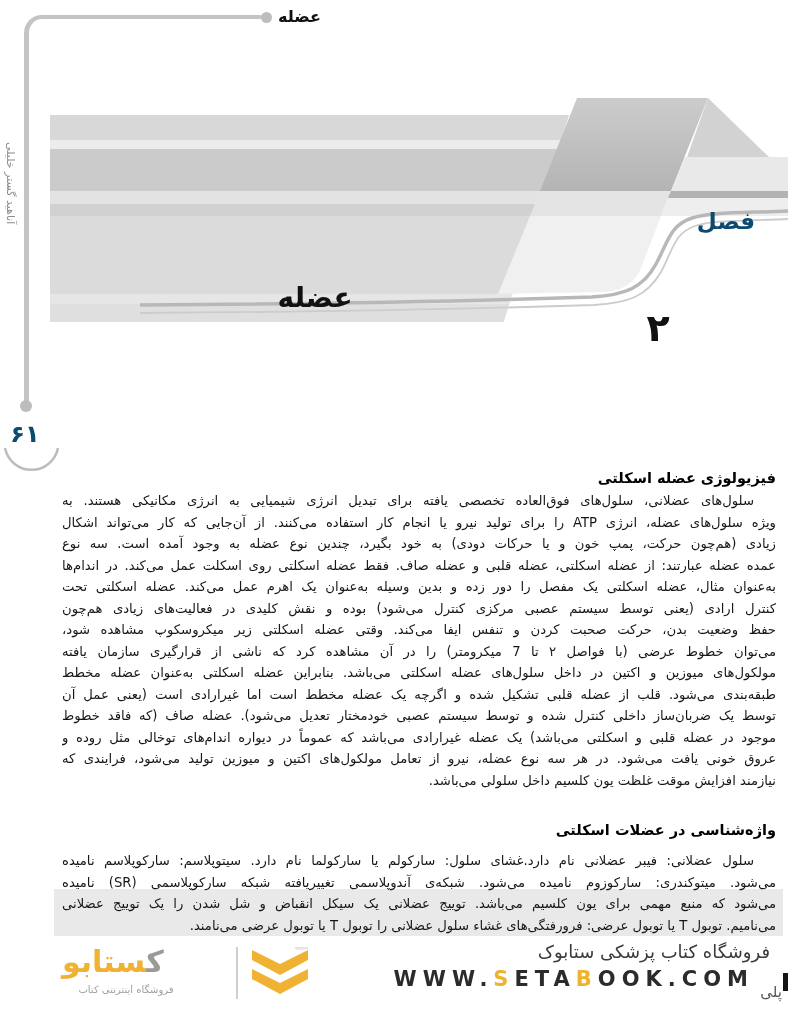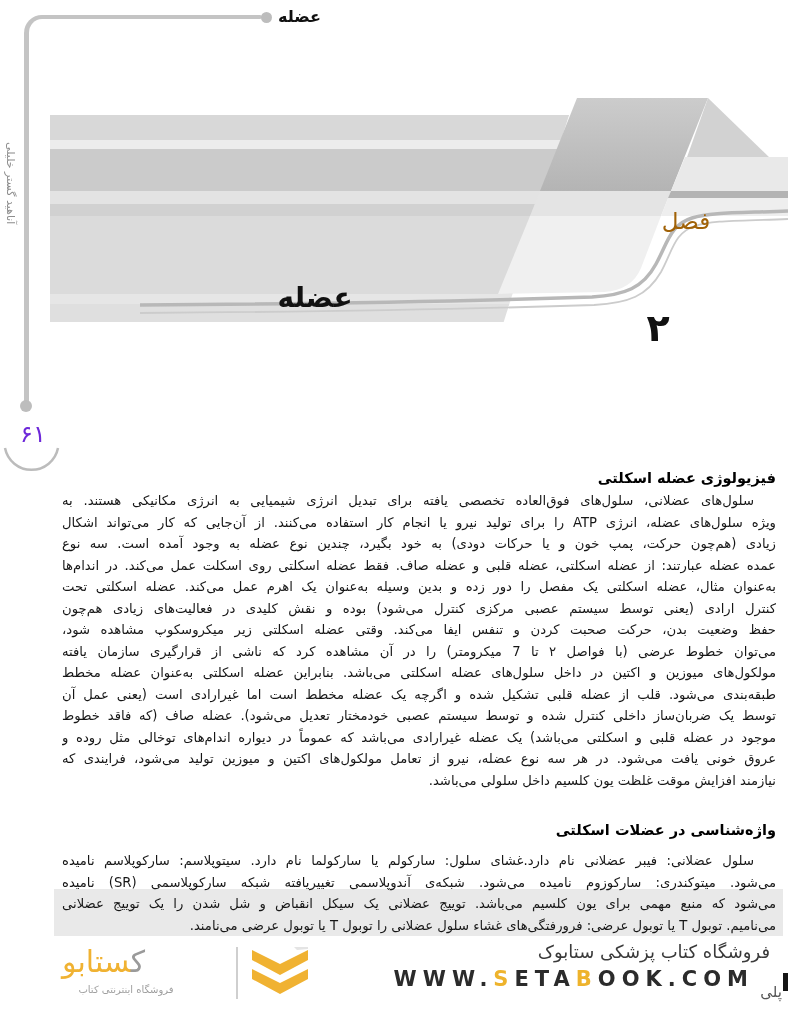--- a/index.html
+++ b/index.html
@@ -20,33 +20,33 @@
     border-top:4px solid #c4c4c4; border-left:5px solid #c4c4c4; border-top-left-radius:18px;
   }
   .vline { position:absolute; left:24px; top:44px; width:5px; height:360px; background:#c4c4c4; }
   .vline-dot { position:absolute; left:20px; top:400px; width:12px; height:12px; border-radius:50%; background:#bdbdbd; }
   .side-name {
     position:absolute; left:4px; top:44px; height:180px;
     writing-mode:vertical-rl; direction:rtl;
     font-size:11px; color:#8d8d8d; letter-spacing:1px; white-space:nowrap;
   }
   .page-num {
-    position:absolute; left:10px; top:420px; width:46px; text-align:center;
-    font-size:24px; font-weight:normal; color:#6d28d9; direction:rtl;
+    position:absolute; left:2px; top:420px; width:46px; text-align:center;
+    font-size:24px; font-weight:bold; color:#0c4a6e; direction:rtl;
   }
   .page-num-arc { position:absolute; left:2px; top:446px; }
   
   .banner { position:absolute; left:40px; top:90px; width:748px; height:250px; }
   .banner-title {
     position:absolute; left:215px; top:191px; width:120px; text-align:center;
     font-size:28px; font-weight:bold; color:#111; direction:rtl;
   }
   .banner-chapter-word {
-    position:absolute; left:606px; top:118px; width:80px; text-align:center;
-    font-size:23px; font-weight:normal; color:#a16207; direction:rtl;
+    position:absolute; left:646px; top:118px; width:80px; text-align:center;
+    font-size:23px; font-weight:bold; color:#0c4a6e; direction:rtl;
   }
   .banner-chapter-num {
     position:absolute; left:588px; top:216px; width:60px; text-align:center;
     font-size:38px; font-weight:bold; color:#111; direction:rtl;
   }
   
   .highlight-band { position:absolute; left:54px; top:889px; width:729px; height:47px; background:#e9e9e9; }
   .body-text {
     position:absolute; left:62px; top:466px; width:714px; height:470px;
     overflow:hidden; direction:rtl; color:#161616;
@@ -55,21 +55,21 @@
   .sec-heading.second { margin-top:27px; margin-bottom:8px; }
   .para-lines div {
     height:21.5px; line-height:21.5px; font-size:13.2px;
     text-align:justify; text-align-last:justify; overflow:hidden; white-space:nowrap;
   }
   .para-lines div:first-child { padding-right:22px; }
   .para-lines div:last-child { text-align-last:right; }
   
   .footer { position:absolute; left:0; top:937px; width:788px; height:75px; background:#fff; }
   .logo-word {
-    position:absolute; left:62px; top:8px; direction:rtl; font-weight:normal;
+    position:absolute; left:62px; top:8px; direction:rtl; font-weight:bold;
     font-size:30px; line-height:34px; white-space:nowrap;
   }
   .logo-word .main { color:#f0b232; }
   .logo-word .kaf { color:#9a9a9a; }
   .logo-tagline {
     position:absolute; left:46px; top:47px; width:160px; text-align:center;
     direction:rtl; font-size:10px; color:#9f9f9f;
   }
   .logo-divider { position:absolute; left:236px; top:10px; width:2px; height:52px; background:#cfcfcf; }
   .emblem { position:absolute; left:248px; top:10px; }

